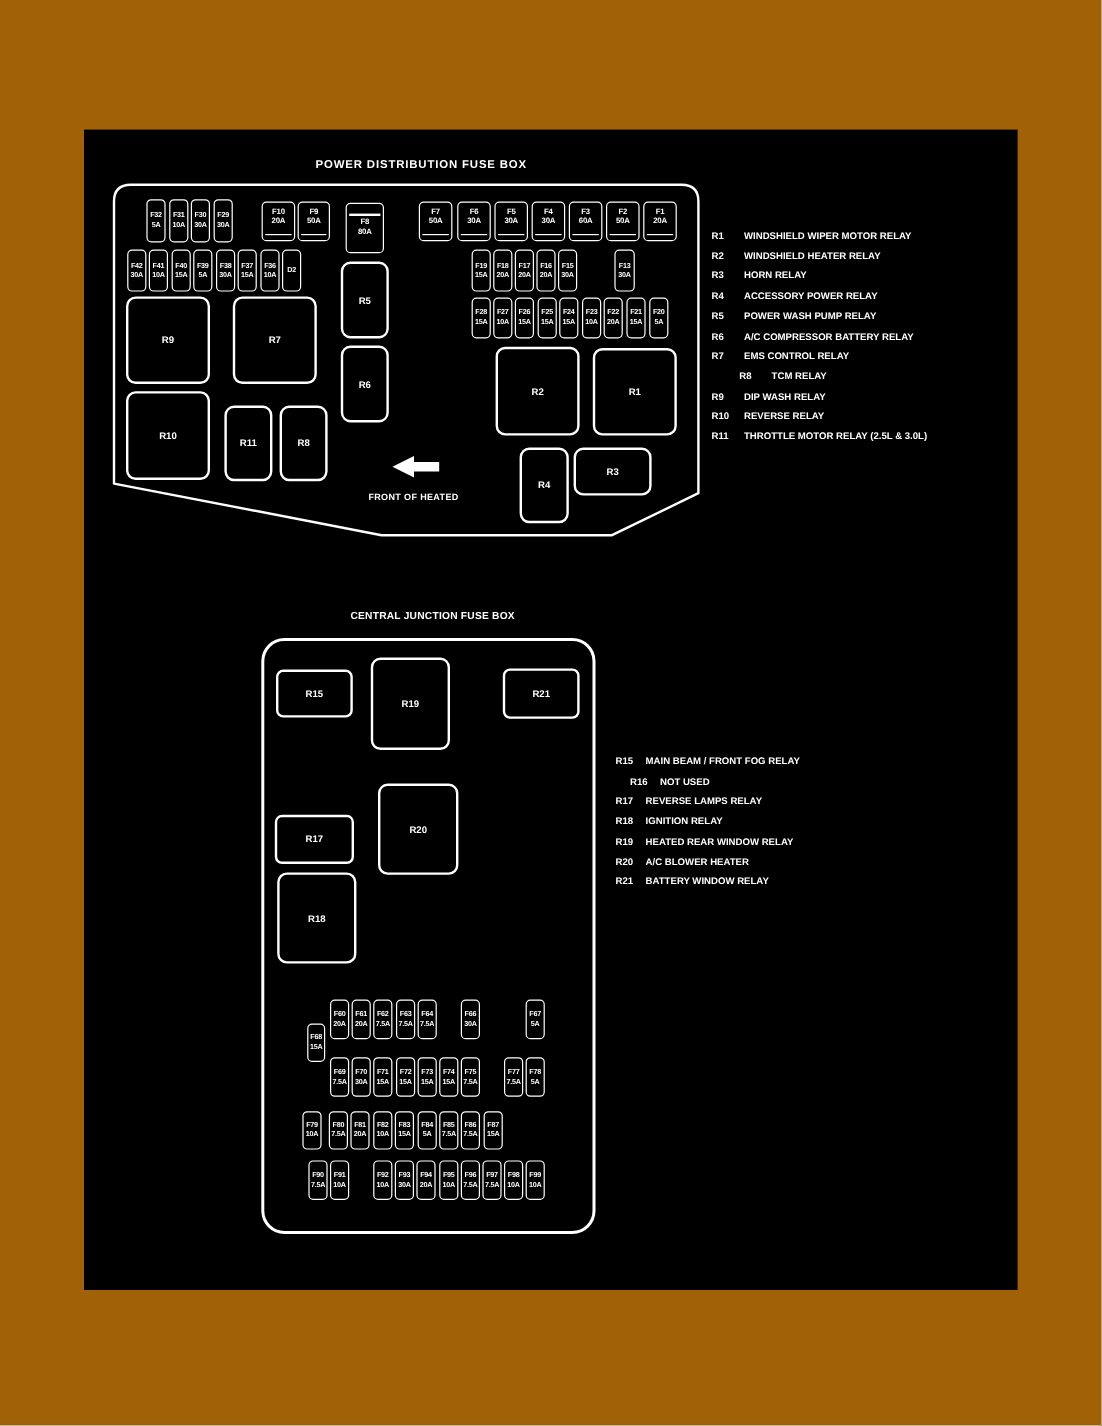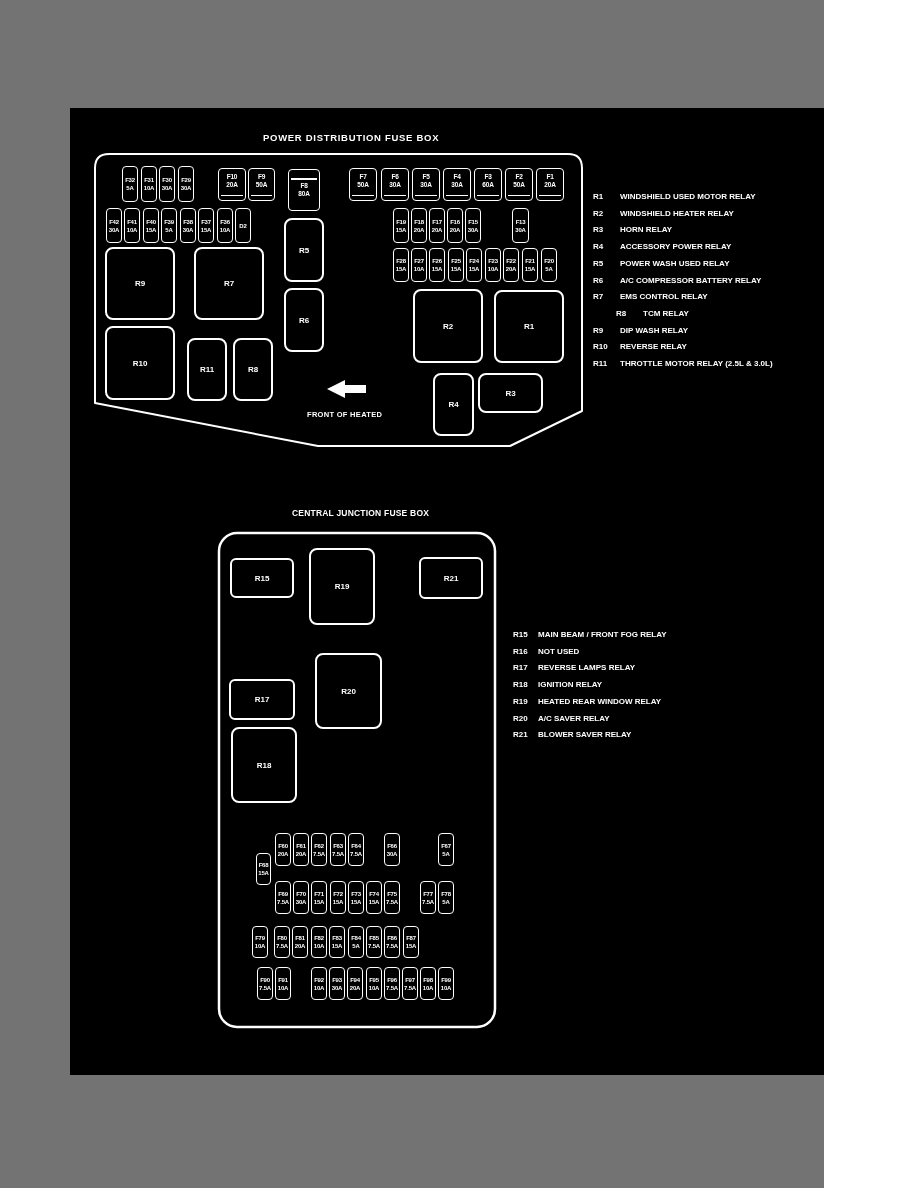--- a/index.html
+++ b/index.html
@@ -1,16 +1,16 @@
 <!DOCTYPE html>
 <html><head>
 <meta charset="utf-8">
 <style>
   html,body{margin:0;padding:0;background:#ffffff;}
-  #page{position:relative;width:824px;height:1188px;background:#737373;overflow:hidden;
+  #page{position:relative;width:918px;height:1188px;background:#a16207;overflow:hidden;
         font-family:"Liberation Sans", sans-serif;}
   #panel{position:absolute;left:70px;top:108px;width:778px;height:967px;background:#000000;}
   .abs{position:absolute;}
   .title{position:absolute;color:#ffffff;font-weight:bold;font-size:9.5px;letter-spacing:0.7px;white-space:nowrap;}
   .title2{font-size:8.5px;letter-spacing:0.2px;text-align:center;}
   .fuse{position:absolute;border:1.5px solid #ffffff;border-radius:4px;background:#000000;
         color:#ffffff;display:flex;flex-direction:column;align-items:center;justify-content:center;
         font-weight:bold;font-size:6px;line-height:8px;letter-spacing:-0.2px;text-align:center;box-sizing:border-box;}
   .fuse.maxi{font-size:6.5px;justify-content:flex-start;padding-top:4px;}
   .fuse.maxi::after{content:"";position:absolute;left:2px;right:2px;bottom:4px;height:1.5px;background:#ffffff;}
@@ -378,32 +378,32 @@
       </div>
       <div class="relay" style="left: 229px; top: 679px; width: 66px; height: 41px; border-radius: 6px;">
         <span>R17</span>
       </div>
       <div class="relay" style="left: 315px; top: 653px; width: 67px; height: 76px; border-radius: 8px;">
         <span>R20</span>
       </div>
       <div class="relay" style="left: 231px; top: 727px; width: 66px; height: 76px; border-radius: 8px;">
         <span>R18</span>
       </div>
-      <div class="legend-row" style="left: 593px; top: 192px;"><span class="lid" style="width: 27px;">R1</span><span>WINDSHIELD USED MOTOR RELAY</span></div>
+      <div class="legend-row" style="left: 593px; top: 192px;"><span class="lid" style="width: 27px;">R1</span><span>WINDSHIELD WIPER MOTOR RELAY</span></div>
       <div class="legend-row" style="left: 593px; top: 208.7px;"><span class="lid" style="width: 27px;">R2</span><span>WINDSHIELD HEATER RELAY</span></div>
       <div class="legend-row" style="left: 593px; top: 225.4px;"><span class="lid" style="width: 27px;">R3</span><span>HORN RELAY</span></div>
       <div class="legend-row" style="left: 593px; top: 242.1px;"><span class="lid" style="width: 27px;">R4</span><span>ACCESSORY POWER RELAY</span></div>
-      <div class="legend-row" style="left: 593px; top: 258.8px;"><span class="lid" style="width: 27px;">R5</span><span>POWER WASH USED RELAY</span></div>
+      <div class="legend-row" style="left: 593px; top: 258.8px;"><span class="lid" style="width: 27px;">R5</span><span>POWER WASH PUMP RELAY</span></div>
       <div class="legend-row" style="left: 593px; top: 275.5px;"><span class="lid" style="width: 27px;">R6</span><span>A/C COMPRESSOR BATTERY RELAY</span></div>
       <div class="legend-row" style="left: 593px; top: 292.2px;"><span class="lid" style="width: 27px;">R7</span><span>EMS CONTROL RELAY</span></div>
       <div class="legend-row" style="left: 616px; top: 308.9px;"><span class="lid" style="width: 27px;">R8</span><span>TCM RELAY</span></div>
       <div class="legend-row" style="left: 593px; top: 325.6px;"><span class="lid" style="width: 27px;">R9</span><span>DIP WASH RELAY</span></div>
       <div class="legend-row" style="left: 593px; top: 342.3px;"><span class="lid" style="width: 27px;">R10</span><span>REVERSE RELAY</span></div>
       <div class="legend-row" style="left: 593px; top: 359px;"><span class="lid" style="width: 27px;">R11</span><span>THROTTLE MOTOR RELAY (2.5L &amp; 3.0L)</span></div>
       <div class="legend-row" style="left: 513px; top: 630px;"><span class="lid" style="width: 25px;">R15</span><span>MAIN BEAM / FRONT FOG RELAY</span></div>
-      <div class="legend-row" style="left: 513px; top: 646.7px;"><span class="lid" style="width: 25px;">R16</span><span>NOT USED</span></div>
+      <div class="legend-row" style="left: 513px; top: 646.7px;"><span class="lid" style="width: 25px; margin-left: 12px;">R16</span><span>NOT USED</span></div>
       <div class="legend-row" style="left: 513px; top: 663.4px;"><span class="lid" style="width: 25px;">R17</span><span>REVERSE LAMPS RELAY</span></div>
       <div class="legend-row" style="left: 513px; top: 680.1px;"><span class="lid" style="width: 25px;">R18</span><span>IGNITION RELAY</span></div>
       <div class="legend-row" style="left: 513px; top: 696.8px;"><span class="lid" style="width: 25px;">R19</span><span>HEATED REAR WINDOW RELAY</span></div>
-      <div class="legend-row" style="left: 513px; top: 713.5px;"><span class="lid" style="width: 25px;">R20</span><span>A/C SAVER RELAY</span></div>
-      <div class="legend-row" style="left: 513px; top: 730.2px;"><span class="lid" style="width: 25px;">R21</span><span>BLOWER SAVER RELAY</span></div>
+      <div class="legend-row" style="left: 513px; top: 713.5px;"><span class="lid" style="width: 25px;">R20</span><span>A/C BLOWER HEATER</span></div>
+      <div class="legend-row" style="left: 513px; top: 730.2px;"><span class="lid" style="width: 25px;">R21</span><span>BATTERY WINDOW RELAY</span></div>
     </div>
 </div>
 
 </body></html>

